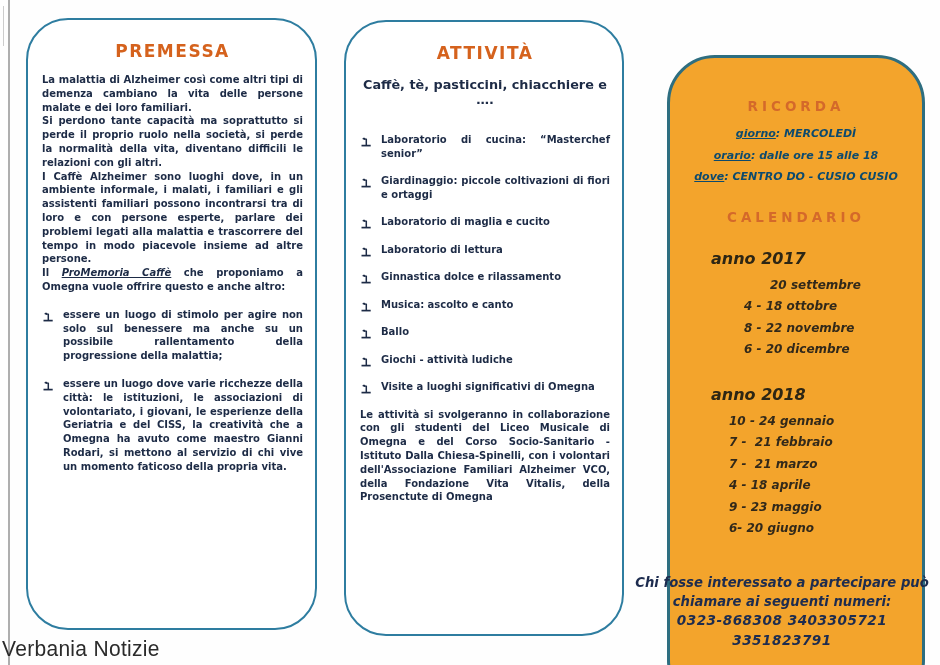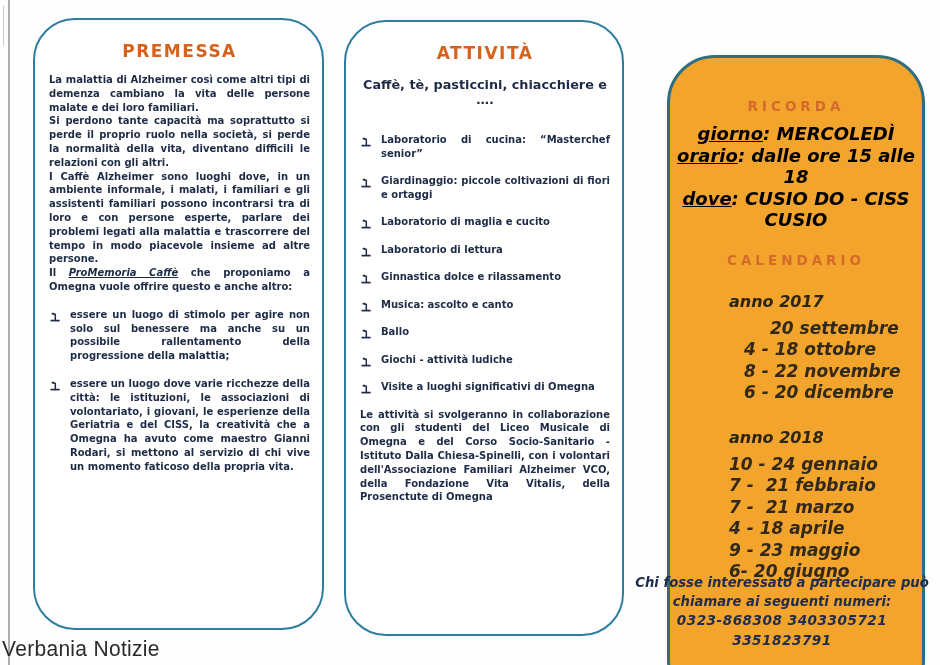--- a/index.html
+++ b/index.html
@@ -10,21 +10,21 @@
   }
   
   .scan-line-left{position:absolute;left:8px;top:0;width:2px;height:665px;background:#6b6b6b;opacity:.55;}
   .scan-line-left2{position:absolute;left:3px;top:6px;width:1px;height:40px;background:#9a9a9a;opacity:.5;}
 
   
   .panel{
     position:absolute;box-sizing:border-box;
     border:2px solid #2e7da0;border-radius:42px;background:#fff;
   }
-  .panel-premessa{left:33px;top:18px;width:291px;height:612px;padding:13px 12px 0 14px;}
+  .panel-premessa{left:26px;top:18px;width:291px;height:612px;padding:13px 12px 0 14px;}
   .panel-attivita{left:344px;top:20px;width:280px;height:616px;padding:13px 12px 16px 14px;}
 
   .panel-title{
     text-align:center;color:#d5621d;font-size:17px;font-weight:700;
     letter-spacing:1.5px;margin:8px 0 12px 0;
   }
   .body-text{
     color:#1d2b46;font-size:10px;font-weight:700;line-height:1.38;
     text-align:justify;margin:0 0 0 0;
   }
@@ -47,30 +47,30 @@
   .panel-orange{
     position:absolute;left:667px;top:55px;width:258px;height:653px;box-sizing:border-box;
     background:#f3a42c;border:3px solid #2e6e80;border-radius:48px;
     padding-top:40px;
   }
   .orange-heading{
     text-align:center;color:#cf5f2a;opacity:.85;font-size:13.5px;font-weight:700;
     letter-spacing:4px;margin:0 0 9px 0;
   }
   .ricorda-row{
-    text-align:center;color:#000000;font-size:18px;font-weight:700;font-style:italic;
+    text-align:center;color:#0c4a6e;font-size:11px;font-weight:700;font-style:italic;
     line-height:21.5px;white-space:pre-wrap;
   }
   .cal-heading{margin-top:21px;margin-bottom:0;}
   .anno-label{
     color:#2d2614;font-size:16px;font-weight:700;font-style:italic;
-    margin:24px 0 7px 59px;
+    margin:24px 0 7px 41px;
   }
   .cal-date{
-    color:#32291a;font-size:17px;font-weight:700;font-style:italic;
+    color:#32291a;font-size:12px;font-weight:700;font-style:italic;
     line-height:21.5px;white-space:pre-wrap;
   }
   .ind-2017{margin-left:74px;}
   .ind-2017-first{margin-left:100px;}
   .ind-2018{margin-left:59px;}
 
   
   .contact{
     position:absolute;left:628px;top:574px;width:308px;text-align:center;
     color:#1d2c4f;font-size:13.2px;font-weight:700;font-style:italic;line-height:1.42;
@@ -226,21 +226,21 @@
   <p class="body-text gap-md">Le attività si svolgeranno in collaborazione con gli studenti del Liceo Musicale di Omegna e del Corso Socio-Sanitario - Istituto Dalla Chiesa-Spinelli, con i volontari dell'Associazione Familiari Alzheimer VCO, della Fondazione Vita Vitalis, della Prosenctute di Omegna</p>
 </div>
 
 <div class="panel-orange">
   <div class="orange-heading">RICORDA</div>
 
   <div class="ricorda-row"><span class="u-plain">giorno</span><span>: </span><span>MERCOLEDÌ</span></div>
 
   <div class="ricorda-row"><span class="u-plain">orario</span><span>: </span><span>dalle ore 15 alle 18</span></div>
 
-  <div class="ricorda-row"><span class="u-plain">dove</span><span>: </span><span>CUSIO DO - CISS CUSIO</span></div>
+  <div class="ricorda-row"><span class="u-plain">dove</span><span>: </span><span>CENTRO DO - CUSIO CUSIO</span></div>
 
   <div class="orange-heading cal-heading">CALENDARIO</div>
 
   <div class="anno-label">anno 2017</div>
   <div class="cal-date ind-2017-first">20 settembre</div>
   <div class="cal-date ind-2017">4 - 18 ottobre</div>
   <div class="cal-date ind-2017">8 - 22 novembre</div>
   <div class="cal-date ind-2017">6 - 20 dicembre</div>
 
   <div class="anno-label">anno 2018</div>

